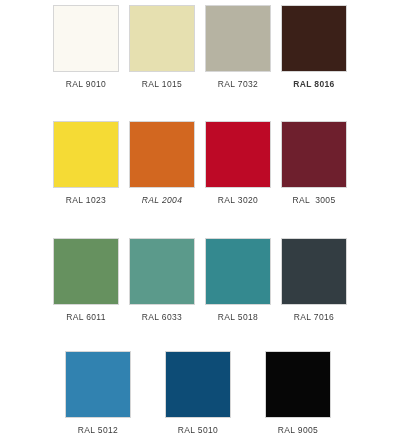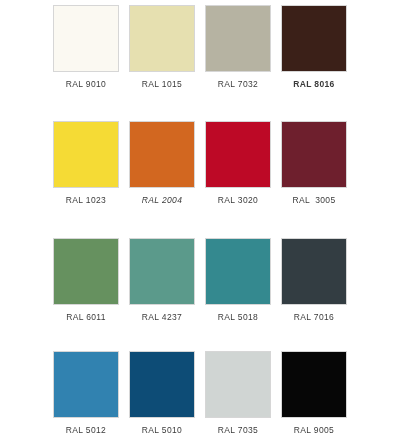--- a/index.html
+++ b/index.html
@@ -93,42 +93,38 @@
         <div class="chip-label" style="color: rgb(59, 59, 59);">RAL  3005</div>
       </div>
     </div>
     <div class="swatch-row row-2">
       <div class="swatch-cell">
         <div class="chip" style="background: rgb(102, 145, 95); border-color: rgb(214, 214, 214);"></div>
         <div class="chip-label" style="color: rgb(59, 59, 59);">RAL 6011</div>
       </div>
       <div class="swatch-cell">
         <div class="chip" style="background: rgb(91, 154, 139); border-color: rgb(214, 214, 214);"></div>
-        <div class="chip-label" style="color: rgb(59, 59, 59);">RAL 4237</div>
+        <div class="chip-label" style="color: rgb(59, 59, 59);">RAL 6033</div>
       </div>
       <div class="swatch-cell">
         <div class="chip" style="background: rgb(52, 137, 143); border-color: rgb(214, 214, 214);"></div>
         <div class="chip-label" style="color: rgb(59, 59, 59);">RAL 5018</div>
       </div>
       <div class="swatch-cell">
         <div class="chip" style="background: rgb(51, 61, 66); border-color: rgb(214, 214, 214);"></div>
         <div class="chip-label" style="color: rgb(59, 59, 59);">RAL 7016</div>
       </div>
     </div>
     <div class="swatch-row row-3">
       <div class="swatch-cell">
         <div class="chip" style="background: rgb(49, 130, 176); border-color: rgb(214, 214, 214);"></div>
         <div class="chip-label" style="color: rgb(59, 59, 59);">RAL 5012</div>
       </div>
       <div class="swatch-cell">
         <div class="chip" style="background: rgb(13, 76, 118); border-color: rgb(214, 214, 214);"></div>
         <div class="chip-label" style="color: rgb(59, 59, 59);">RAL 5010</div>
       </div>
       <div class="swatch-cell">
-        <div class="chip" style="background: rgb(208, 213, 211); border-color: rgb(214, 214, 214);"></div>
-        <div class="chip-label" style="color: rgb(59, 59, 59);">RAL 7035</div>
-      </div>
-      <div class="swatch-cell">
         <div class="chip" style="background: rgb(6, 6, 6); border-color: rgb(214, 214, 214);"></div>
         <div class="chip-label" style="color: rgb(59, 59, 59);">RAL 9005</div>
       </div>
     </div>
   </div>
 
 </body></html>

